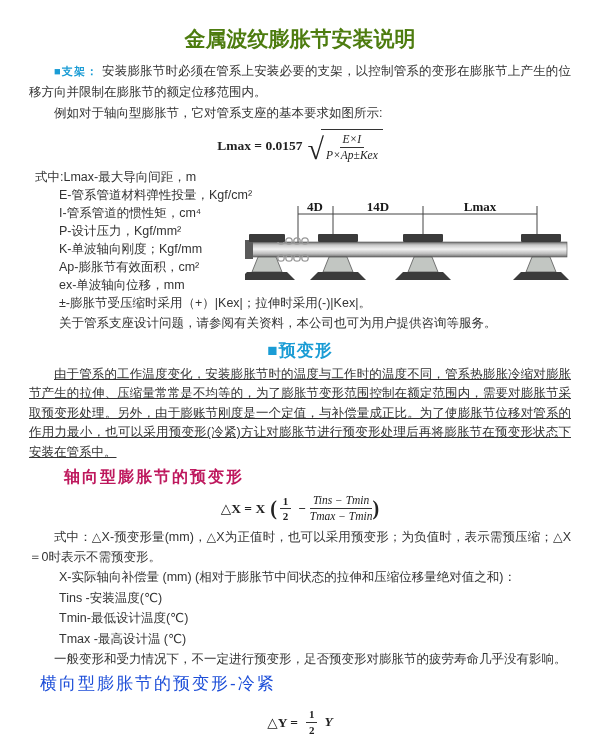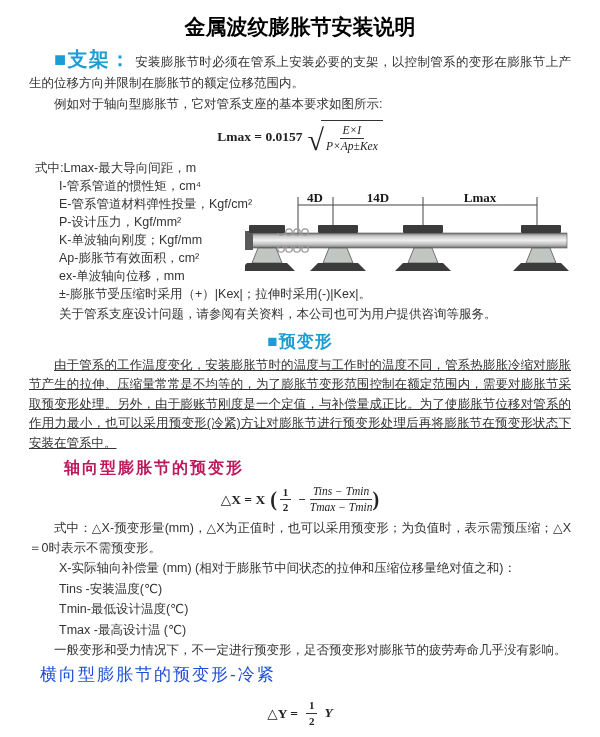--- a/index.html
+++ b/index.html
@@ -3,25 +3,25 @@
 <meta charset="utf-8">
 <style>
   * { margin:0; padding:0; box-sizing:border-box; }
   html,body { background:#ffffff; }
   .page {
     width:600px; height:737px; position:relative; overflow:hidden;
     background:#ffffff; color:#333;
     font-family:"Liberation Sans","DejaVu Sans",sans-serif;
     font-size:12.5px;
   }
-  .title { text-align:center; font-size:21px; font-weight:bold; color:#000000; padding-top:13px; }
+  .title { text-align:center; font-size:21px; font-weight:bold; color:#4d7c0f; padding-top:13px;margin-top:12px; }
   .para { margin:0 29px; line-height:21px; color:#333; }
   .indent { text-indent:2em; }
   .just { text-align:justify; }
-  .sec1-label { color:#1a9cd5; font-size:20px; font-weight:bold; letter-spacing:1px; }
+  .sec1-label { color:#1a9cd5; font-size:11px; font-weight:bold; letter-spacing:1px; }
   .p-first { margin-top:8px; }
 
   .h-pre { font-size:17px; color:#1a9cd5; font-weight:bold; margin:6px 29px 3px; letter-spacing:1px;text-align:center; }
   .h-axial { font-size:16px; color:#be185d; font-weight:bold; margin:5px 0 2px 64px; letter-spacing:2px; }
   .h-lateral { font-size:17px; color:#1d4ed8; font-weight:normal; margin:3px 0 0 40px; letter-spacing:2px; }
 
   .body-pre { line-height:19.5px;text-decoration:underline; }
 
   .formula-block {
     display:flex; justify-content:center; align-items:center;
@@ -70,22 +70,22 @@
     <span class="sq-body">
       <span class="frac">
         <span class="fn">E×I</span>
         <span>P×Ap±Kex</span>
       </span>
     </span>
   </div>
 
   <div class="defs">
     <div class="def-line">式中:Lmax-最大导向间距，m</div>
+    <div class="def-line sub">E-管系管道材料弹性投量，Kgf/cm²</div>
     <div class="def-line sub">I-管系管道的惯性矩，cm⁴</div>
-    <div class="def-line sub">E-管系管道材料弹性投量，Kgf/cm²</div>
     <div class="def-line sub">P-设计压力，Kgf/mm²</div>
     <div class="def-line sub">K-单波轴向刚度；Kgf/mm</div>
     <div class="def-line sub">Ap-膨胀节有效面积，cm²</div>
     <div class="def-line sub">ex-单波轴向位移，mm</div>
     <div class="pm-line">±-膨胀节受压缩时采用（+）|Kex|；拉伸时采用(-)|Kex|。</div>
     <div class="consult-line">关于管系支座设计问题，请参阅有关资料，本公司也可为用户提供咨询等服务。</div>
 
     <svg class="diagram" viewBox="0 0 350 95" xmlns="http://www.w3.org/2000/svg">
       <defs>
         <linearGradient id="pipeGrad" x1="0" y1="0" x2="0" y2="1">

